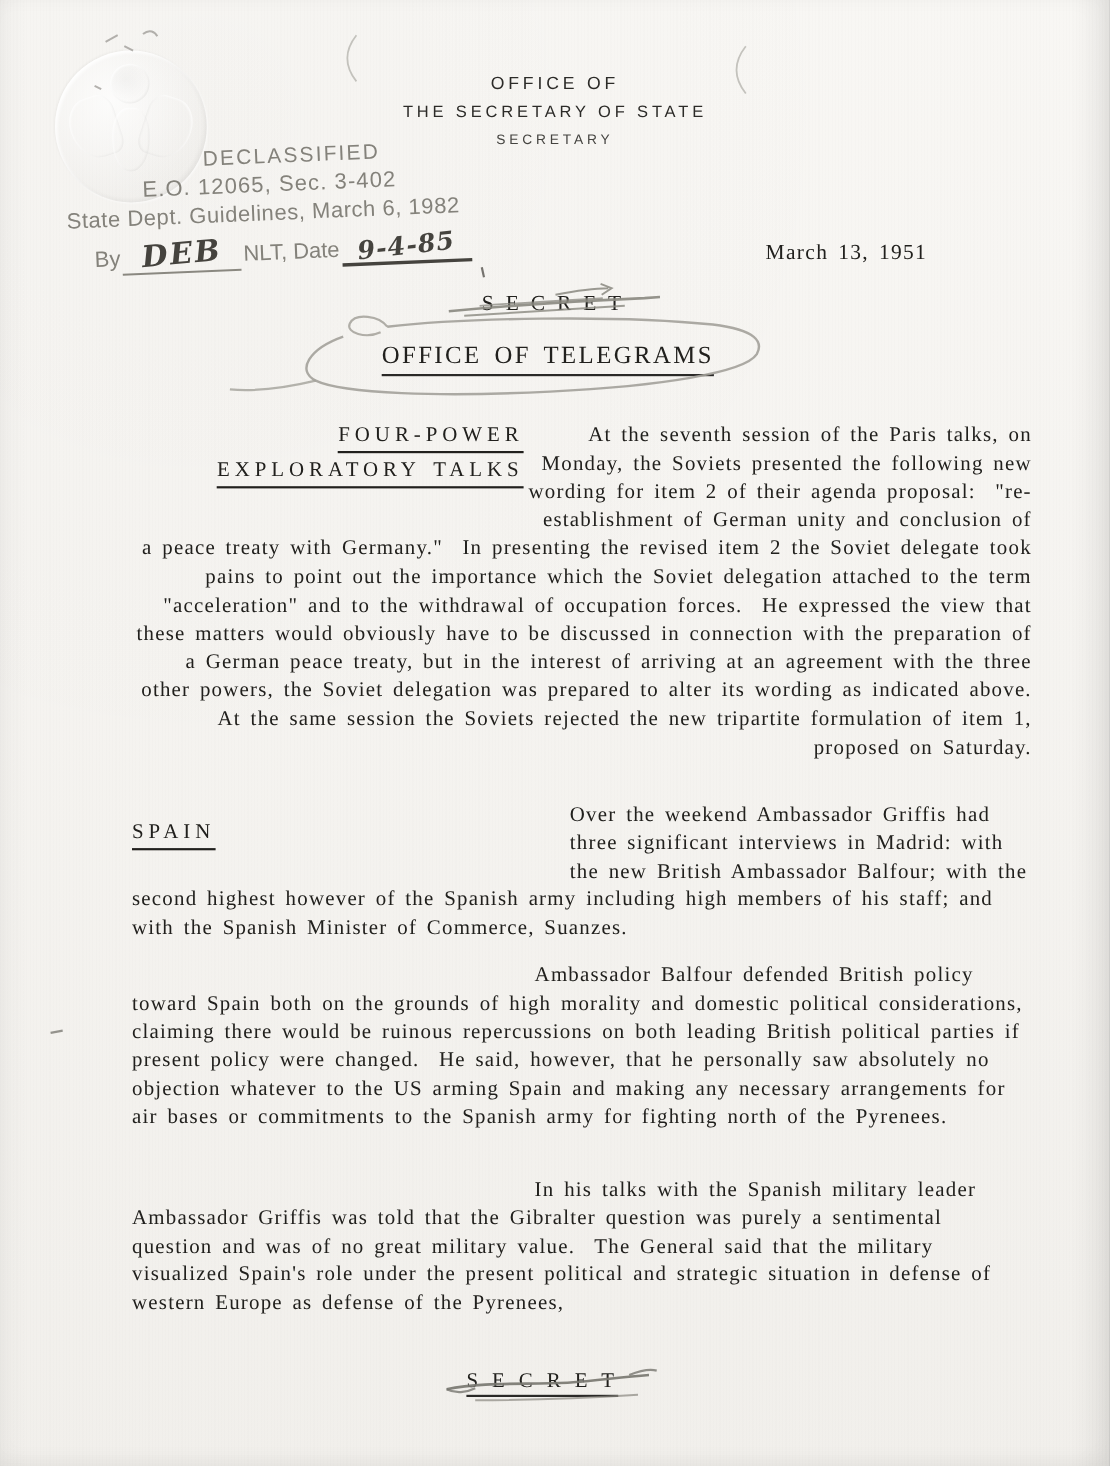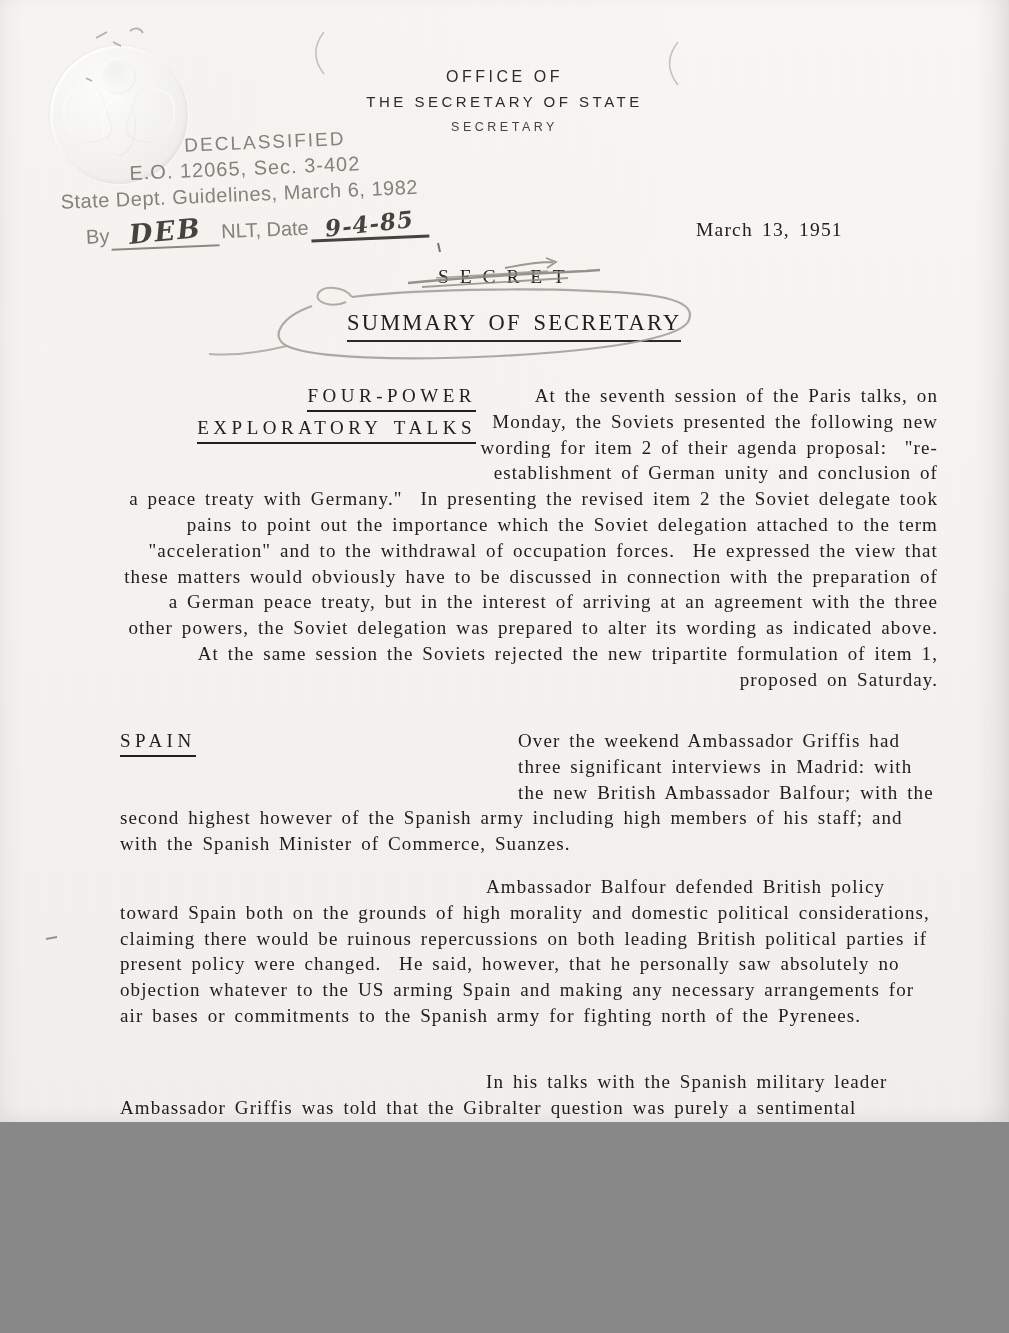--- a/index.html
+++ b/index.html
@@ -1,18 +1,18 @@
 <!DOCTYPE html>
 <html><head>
 <meta charset="utf-8">
 <style>
   html,body { margin:0; padding:0; background:#888; }
   .paper {
     position:relative;
-    width:1009px; height:1122px;
+    width:1009px; height:1333px;
     margin:0 auto;
     background-color:#f6f4f0;
     background-image:
       radial-gradient(circle at 18% 8%, rgba(0,0,0,0.012), transparent 45%),
       linear-gradient(90deg, rgba(0,0,0,0.025), transparent 2.5%, transparent 96.5%, rgba(0,0,0,0.05)),
       repeating-linear-gradient(90deg, rgba(0,0,0,0.006) 0 1px, transparent 1px 3px),
       linear-gradient(rgba(255,255,255,0.25), rgba(0,0,0,0.018));
     box-shadow: inset 0 -8px 16px rgba(0,0,0,0.03), inset -10px 0 18px rgba(0,0,0,0.03);
     overflow:hidden;
     font-family:"Liberation Serif", serif;
@@ -80,21 +80,21 @@
   }
   
   .para {
     position:absolute; left:120px; width:818px;
     font-size:19px; line-height:25.8px; letter-spacing:1.1px; word-spacing:3px;
     color:#21201d; text-align:left;
   }
   .prewrap { white-space:pre-wrap; }
   .hang { float:left; }
   .hang-1 { width:356px; height:78px; }
-  .hang-2 { width:398px; height:52px; }
+  .hang-2 { width:398px; height:52px;margin-top:16px; }
   .hline {
     display:inline-block; border-bottom:2px solid #21201d; padding-bottom:1px; margin-bottom:3px;
     letter-spacing:4.5px; white-space:nowrap;
   }
   .indent-1 { text-indent:366px; }
   #sec-four   { top:383px;text-align:right; }
   #sec-spain  { top:728px; }
   #para-balfour { top:874px; }
   #para-talks   { top:1069px; }
   
@@ -127,21 +127,21 @@
       <span class="sig-underline"><span class="handwriting hw-by">DEB</span></span>
       <span>NLT, Date</span>
       <span class="sig-underline date-underline"><span class="handwriting hw-date">9-4-85</span></span>
     </div>
   </div>
 
   <div class="doc-date">March 13, 1951</div>
 
   <div class="secret-top">S E C R E T</div>
 
-  <div class="doc-title">SUMMARY OF SECRETARY</div>
+  <div class="doc-title">OFFICE OF TELEGRAMS</div>
 
   <div class="para" id="sec-four">
     <div class="hang hang-1">
       <span class="hline">FOUR-POWER</span><br>
       <span class="hline">EXPLORATORY TALKS</span>
     </div><span class="prewrap">At the seventh session of the Paris talks, on Monday, the Soviets presented the following new wording for item 2 of their agenda proposal:  "re-establishment of German unity and conclusion of a peace treaty with Germany."  In presenting the revised item 2 the Soviet delegate took pains to point out the importance which the Soviet delegation attached to the term "acceleration" and to the withdrawal of occupation forces.  He expressed the view that these matters would obviously have to be discussed in connection with the preparation of a German peace treaty, but in the interest of arriving at an agreement with the three other powers, the Soviet delegation was prepared to alter its wording as indicated above.  At the same session the Soviets rejected the new tripartite formulation of item 1, proposed on Saturday.</span>
   </div>
 
   <div class="para" id="sec-spain">
     <div class="hang hang-2">

